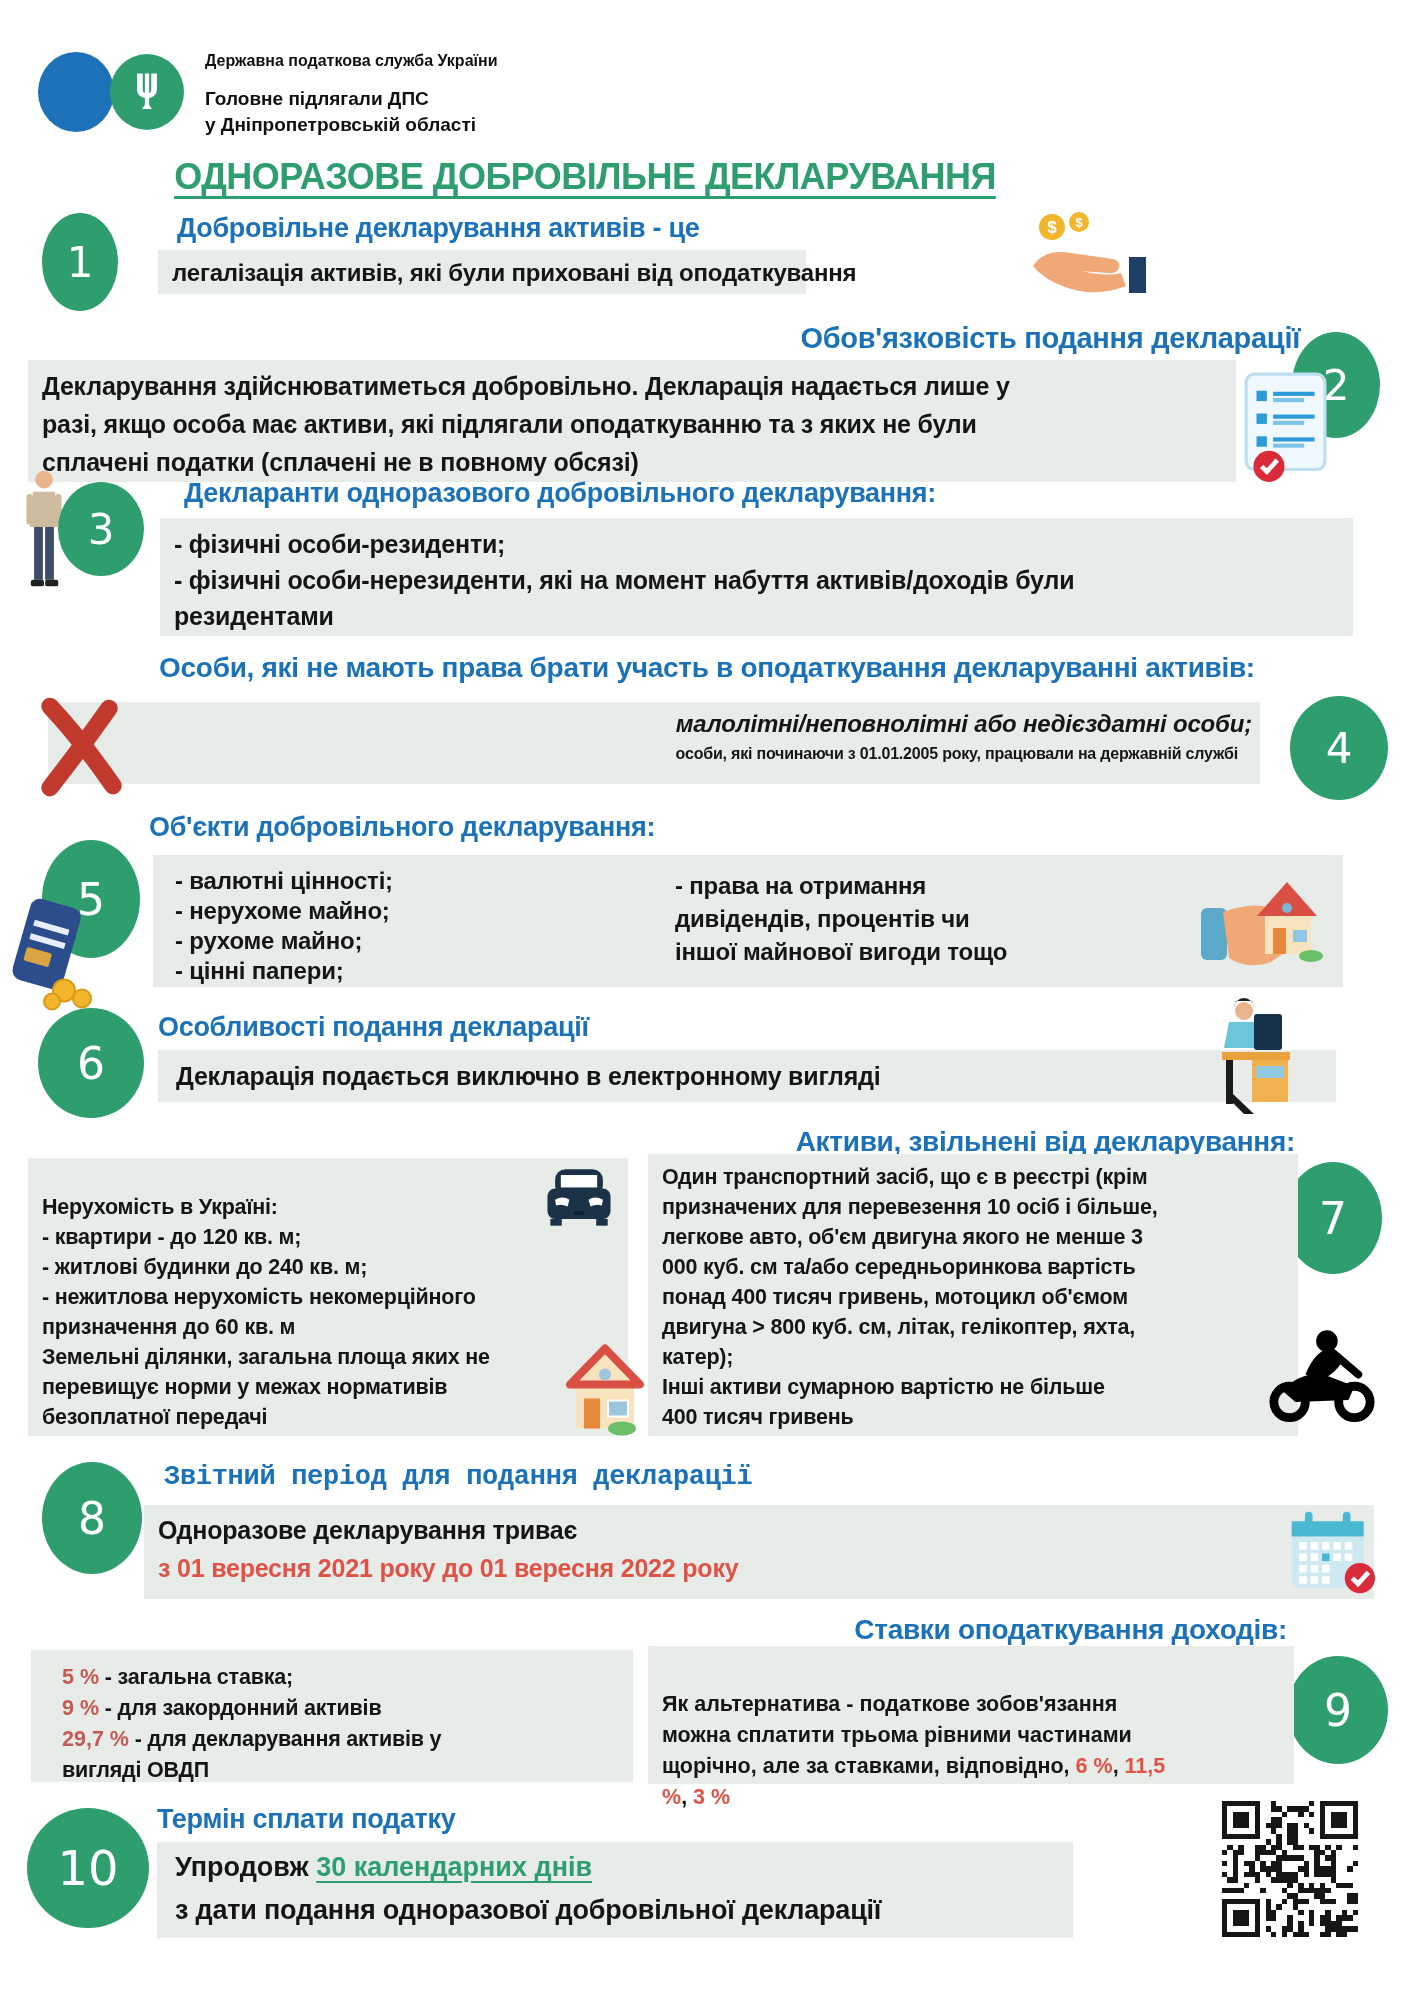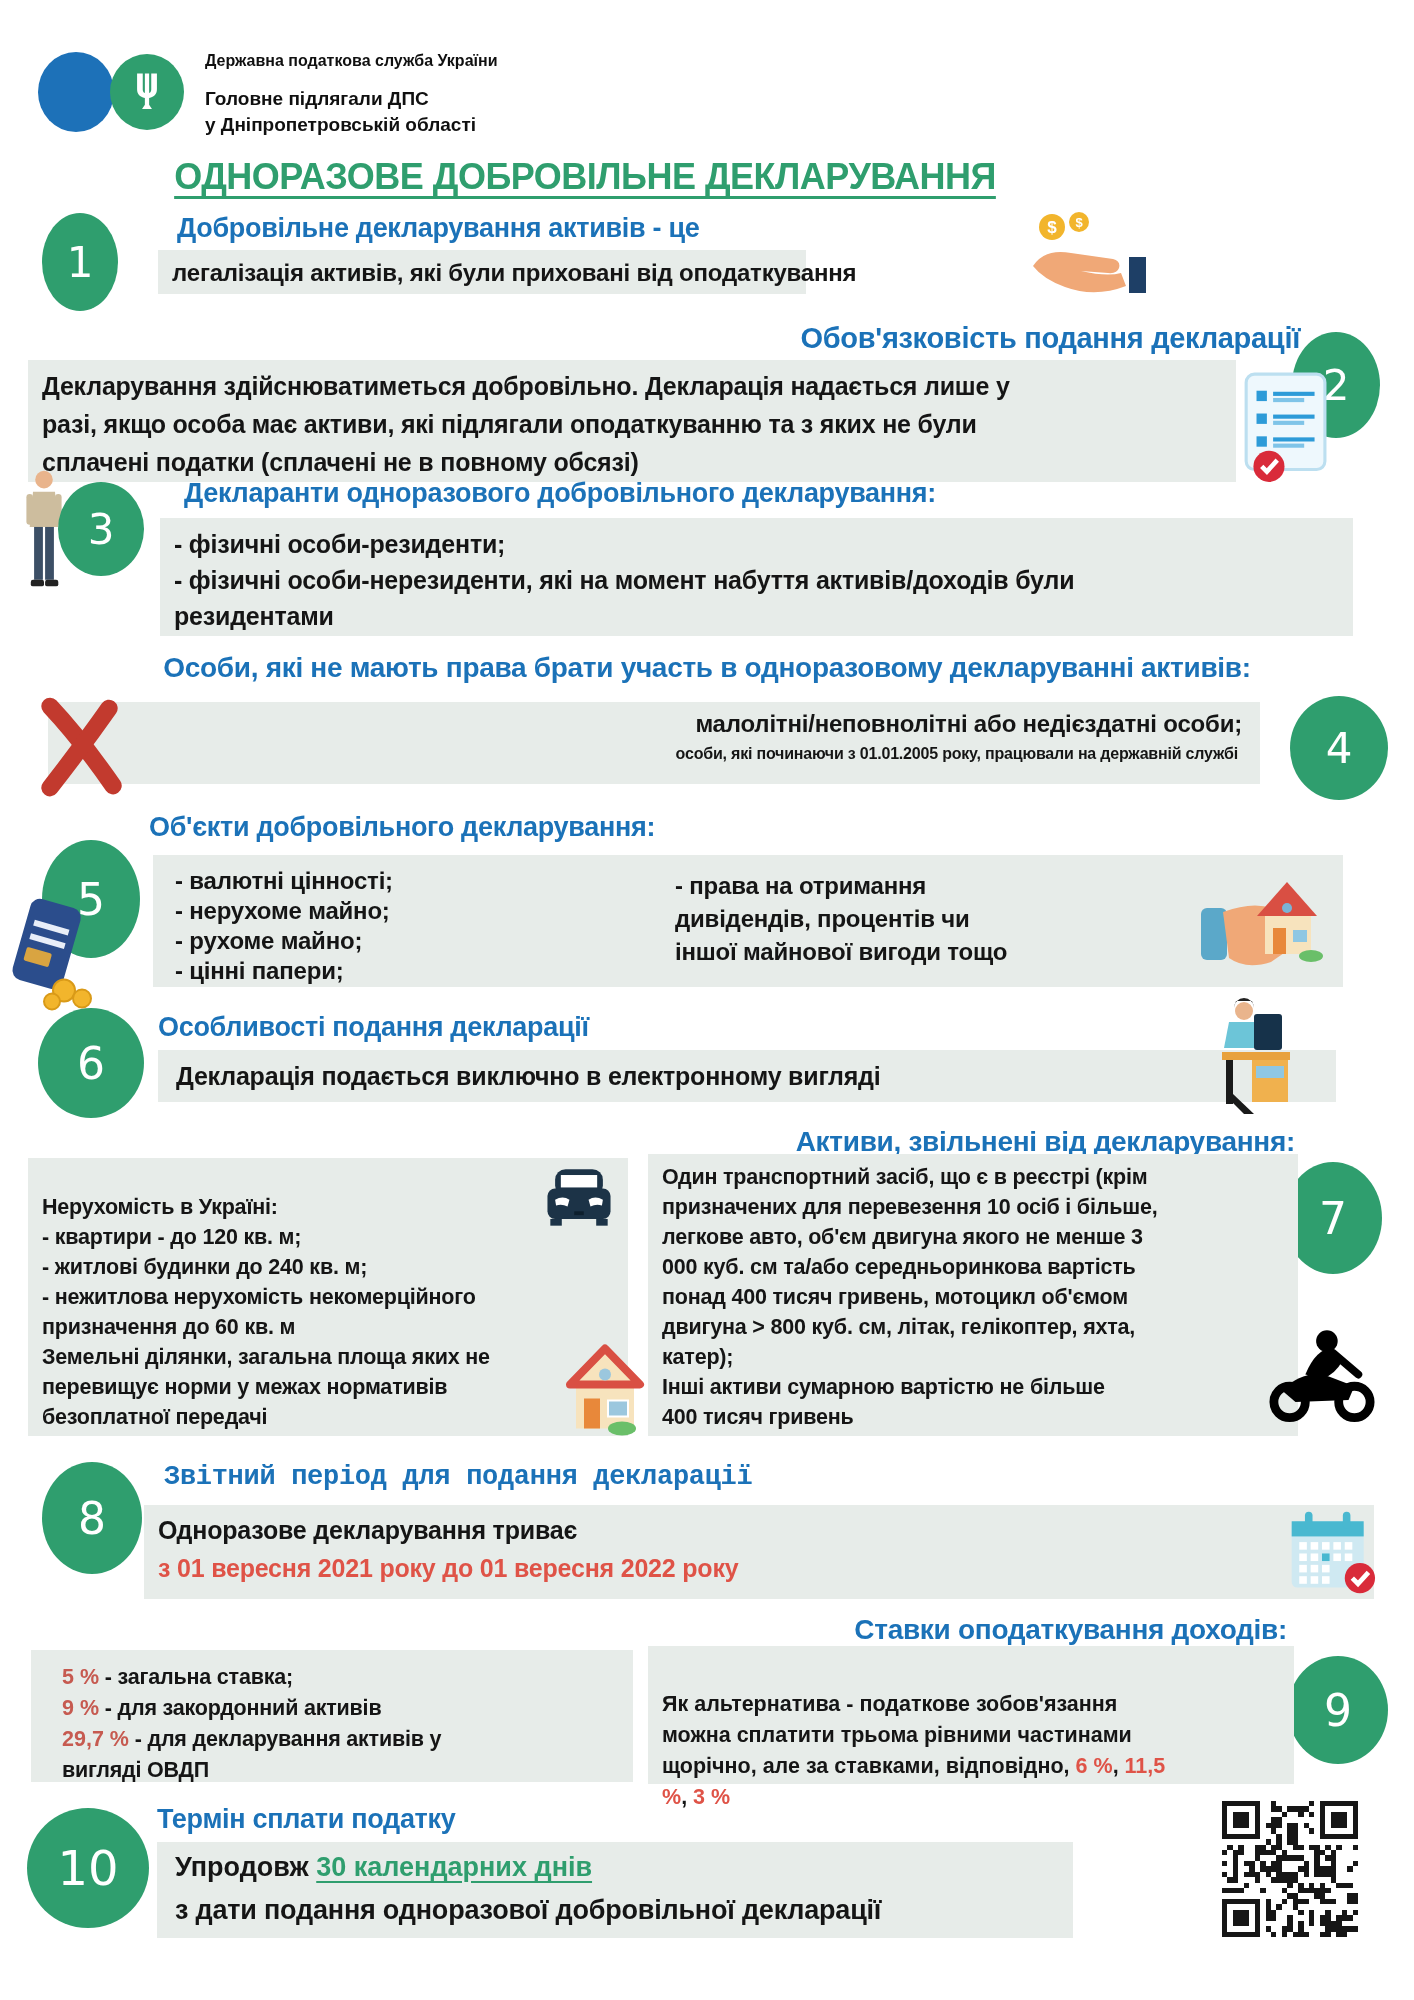--- a/index.html
+++ b/index.html
@@ -95,23 +95,23 @@
       <rect x="21" y="100" width="12" height="6" rx="2" fill="#222"></rect>
     </svg>
   </span>
   <div class="num-circle" style="left:58px;top:482px;width:86px;height:94px;font-size:42px;">3</div>
   <div class="heading" style="left:184px;top:478px;">Декларанти одноразового добровільного декларування:</div>
   <div class="gbox" style="left:160px;top:518px;width:1193px;height:118px;"></div>
   <div class="t black" style="left:174px;top:526px;font-size:25px;line-height:36px;">- фізичні особи-резиденти;
 - фізичні особи-нерезиденти, які на момент набуття активів/доходів були
 резидентами</div>
 
-  <div class="heading" style="left:0;top:652px;width:1414px;text-align:center;font-size:28px;white-space:nowrap;">Особи, які не мають права брати участь в одноразовому декларуванні активів:</div>
+  <div class="heading" style="left:0;top:652px;width:1414px;text-align:center;font-size:28px;white-space:nowrap;">Особи, які не мають права брати участь в оподаткування декларуванні активів:</div>
   <div class="gbox" style="left:48px;top:702px;width:1212px;height:82px;"></div>
-  <div class="t black" style="left:52px;top:708px;width:1190px;text-align:right;font-size:24px;">малолітні/неповнолітні або недієздатні особи;</div>
+  <div class="t black" style="left:62px;top:708px;width:1190px;text-align:right;font-size:24px;font-style:italic;">малолітні/неповнолітні або недієздатні особи;</div>
   <div class="t black" style="left:48px;top:744px;width:1190px;text-align:right;font-size:16px;">особи, які починаючи з 01.01.2005 року, працювали на державній службі</div>
   <span class="icon" style="left:28px;top:690px;width:105px;height:112px;">
     <svg viewBox="0 0 100 110">
       <path d="M20 16 Q50 48 82 94" stroke="#c23a2e" stroke-width="17" stroke-linecap="round" fill="none"></path>
       <path d="M78 18 Q52 55 20 96" stroke="#c23a2e" stroke-width="17" stroke-linecap="round" fill="none"></path>
     </svg>
   </span>
   <div class="num-circle" style="left:1290px;top:696px;width:98px;height:104px;font-size:42px;">4</div>
 
   <div class="heading" style="left:149px;top:812px;">Об'єкти добровільного декларування:</div>

